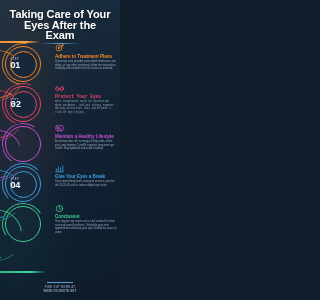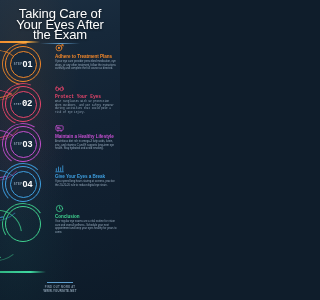--- a/index.html
+++ b/index.html
@@ -40,23 +40,23 @@
   .header {
     position: absolute;
     top: 9px;
     left: 8px;
     width: 104px;
     text-align: center;
     z-index: 6;
   }
   .header .title {
     color: #ffffff;
-    font-size: 13px;
+    font-size: 11px;
     line-height: 10.5px;
-    font-weight: normal;
+    font-weight: bold;
     letter-spacing: -0.1px;
     text-shadow: 0 1px 2px rgba(0,0,0,0.5);
   }
   .header .rule {
     margin: 2.5px auto 0 auto;
     width: 40px;
     height: 1px;
     background: linear-gradient(90deg, rgba(90,160,210,0) 0%, #5f9fd0 50%, rgba(90,160,210,0) 100%);
   }
 
@@ -119,22 +119,21 @@
   }
   .ring-inner {
     position: absolute;
     left: 4.5px; top: 4.5px;
     width: 27px; height: 27px;
     border-radius: 50%;
     border: 1.2px solid;
     box-sizing: border-box;
     background: #16283a;
     display: flex;
-    flex-direction: row;
-    align-items: center;
+    flex-direction: column;
     justify-content: center;
   }
   .ring-arc {
     position: absolute;
     left: -3px; top: -3px;
     width: 42px; height: 42px;
     border-radius: 50%;
     border: 1.3px solid transparent;
     box-sizing: border-box;
     opacity: 0.85;
@@ -270,24 +269,20 @@
             <path d="M14.7 7.4 Q14.4 4.6 12.6 3.9" stroke="#e8456b" fill="none" stroke-width="1.4" stroke-linecap="round" stroke-linejoin="round"></path>
           </svg>
           <div class="head" style="color: rgb(232, 69, 107);">Protect Your Eyes</div>
           <div class="body">Wear sunglasses with UV protection when outdoors, and use safety eyewear during activities that could pose a risk of eye injury.</div>
         </div>
       </div>
       <div class="step" style="top: 124px;">
         <div class="badge-wrap">
           <div class="ring-arc" style="border-top-color: rgb(196, 79, 208); border-left-color: rgb(196, 79, 208); transform: rotate(-11deg);"></div>
           <div class="ring-outer" style="border-color: rgb(196, 79, 208);"></div>
-          <div class="ring-inner" style="border-color: rgb(196, 79, 208);">
-            <div class="step-word">STEP</div>
-            <div class="step-num">03</div>
-          </div>
         </div>
         <div class="content">
           <svg class="ico" viewBox="0 0 16 16">
             <rect x="1.6" y="3.2" width="12.8" height="8" rx="1.4" stroke="#c44fd0" fill="none" stroke-width="1.4" stroke-linecap="round" stroke-linejoin="round"></rect>
             <path d="M4.3 6.3 h3.2 M4.3 8.3 h5.4" stroke="#c44fd0" fill="none" stroke-width="1.4" stroke-linecap="round" stroke-linejoin="round"></path>
             <path d="M5.2 11.2 L5.2 13.4 M10.8 11.2 L10.8 13.4" stroke="#c44fd0" fill="none" stroke-width="1.4" stroke-linecap="round" stroke-linejoin="round"></path>
           </svg>
           <div class="head" style="color: rgb(196, 79, 208);">Maintain a Healthy Lifestyle</div>
           <div class="body">A nutritious diet rich in omega-3 fatty acids, lutein, zinc, and vitamins C and E supports long-term eye health. Stay hydrated and avoid smoking.</div>
         </div>

